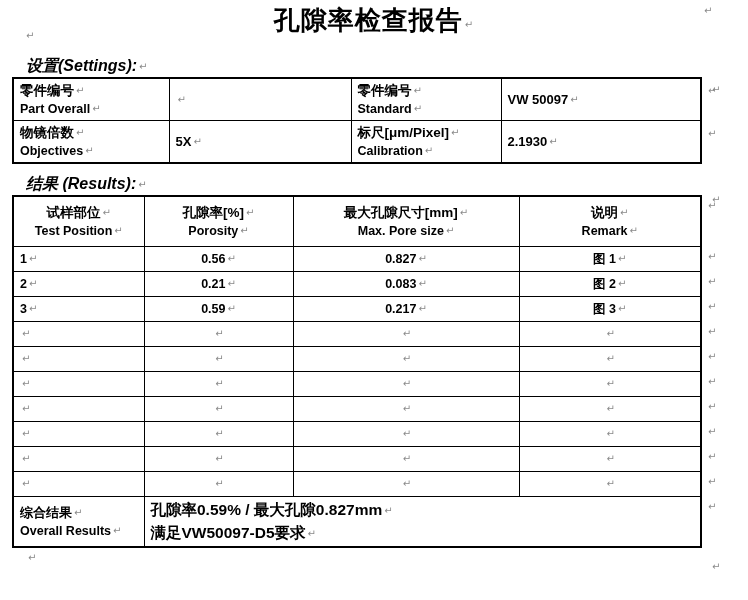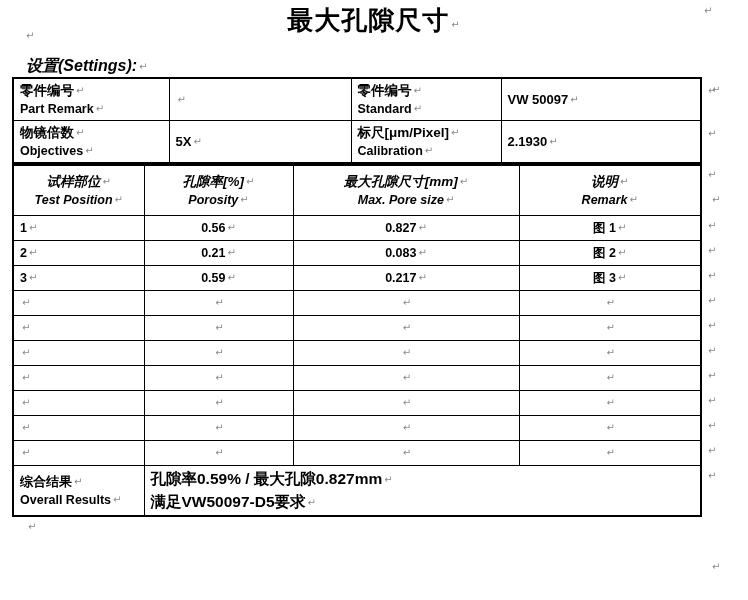--- a/index.html
+++ b/index.html
@@ -47,21 +47,21 @@
   table.doc td.m{border:none;width:26px;vertical-align:top;padding:3px 0 0 4px;}
 
   
   .settings-table td{height:39px;vertical-align:middle;}
   .settings-table .lbl .cn{font-size:13.5px;line-height:19px;}
   .settings-table .lbl .en{font-size:12.5px;line-height:18px;}
   .settings-table .val{font-size:13px;}
 
   
   .results-table td{font-size:12.5px;}
-  .results-table td.hd{height:47px;text-align:center;vertical-align:middle;font-style:italic;}
+  .results-table td.hd{height:47px;text-align:center;vertical-align:middle;}
   .results-table .hd .cn{font-size:13.5px;line-height:19px;}
   .results-table .hd .en{font-size:12.5px;line-height:18px;}
   .results-table td.d{height:22px;vertical-align:middle;}
   .results-table td.ctr{text-align:center;}
   .results-table td.ov{height:47px;vertical-align:middle;}
   .results-table .ov .cn{font-size:13px;line-height:19px;}
   .results-table .ov .en{font-size:12.5px;line-height:18px;}
   .results-table td.ov-val{font-size:15.5px;vertical-align:middle;}
   .results-table .ov-val div{line-height:22px;}
 
@@ -71,37 +71,37 @@
 <body>
 
 <div class="page">
 
   <span class="pm-abs" style="left:704px;top:1px">↵</span>
   <span class="pm-abs" style="left:26px;top:26px">↵</span>
   <span class="pm-abs" style="left:712px;top:80px">↵</span>
   <span class="pm-abs" style="left:712px;top:190px">↵</span>
   <span class="pm-abs" style="left:712px;top:557px">↵</span>
 
-  <div class="title-cn"><span>最大孔隙尺寸</span><span class="pm">↵</span></div>
+  <div class="title-cn"><span>孔隙率检查报告</span><span class="pm">↵</span></div>
 
   <div class="sec-heading h-settings"><span>设置(Settings):</span><span class="pm">↵</span></div>
 
   <table class="doc settings-table">
     <colgroup>
         <col style="width:156px">
         <col style="width:182px">
         <col style="width:150px">
         <col style="width:200px">
         <col style="width:26px">
       </colgroup>
     <tbody>
         <tr class="first">
       <td class="c left-edge lbl">
         <div class="cn"><span>零件编号</span><span class="pm">↵</span></div>
-        <div class="en"><span>Part Remark</span><span class="pm">↵</span></div>
+        <div class="en"><span>Part Overall</span><span class="pm">↵</span></div>
       </td>
       <td class="c val"><span class="pm">↵</span></td>
       <td class="c lbl">
         <div class="cn"><span>零件编号</span><span class="pm">↵</span></div>
         <div class="en"><span>Standard</span><span class="pm">↵</span></div>
       </td>
       <td class="c right-edge val"><span>VW 50097</span><span class="pm">↵</span></td>
       <td class="m"><span class="pm">↵</span></td>
     </tr>
     <tr class="last">
@@ -113,20 +113,21 @@
       <td class="c lbl">
         <div class="cn"><span>标尺[μm/Pixel]</span><span class="pm">↵</span></div>
         <div class="en"><span>Calibration</span><span class="pm">↵</span></div>
       </td>
       <td class="c right-edge val"><span>2.1930</span><span class="pm">↵</span></td>
       <td class="m"><span class="pm">↵</span></td>
     </tr>
   </tbody>
     </table>
 
+  <div class="sec-heading h-results"><span>结果 (Results):</span><span class="pm">↵</span></div>
 
   <table class="doc results-table">
     <colgroup>
         <col style="width:131px">
         <col style="width:149px">
         <col style="width:226px">
         <col style="width:182px">
         <col style="width:26px">
       </colgroup>
     <tbody>

